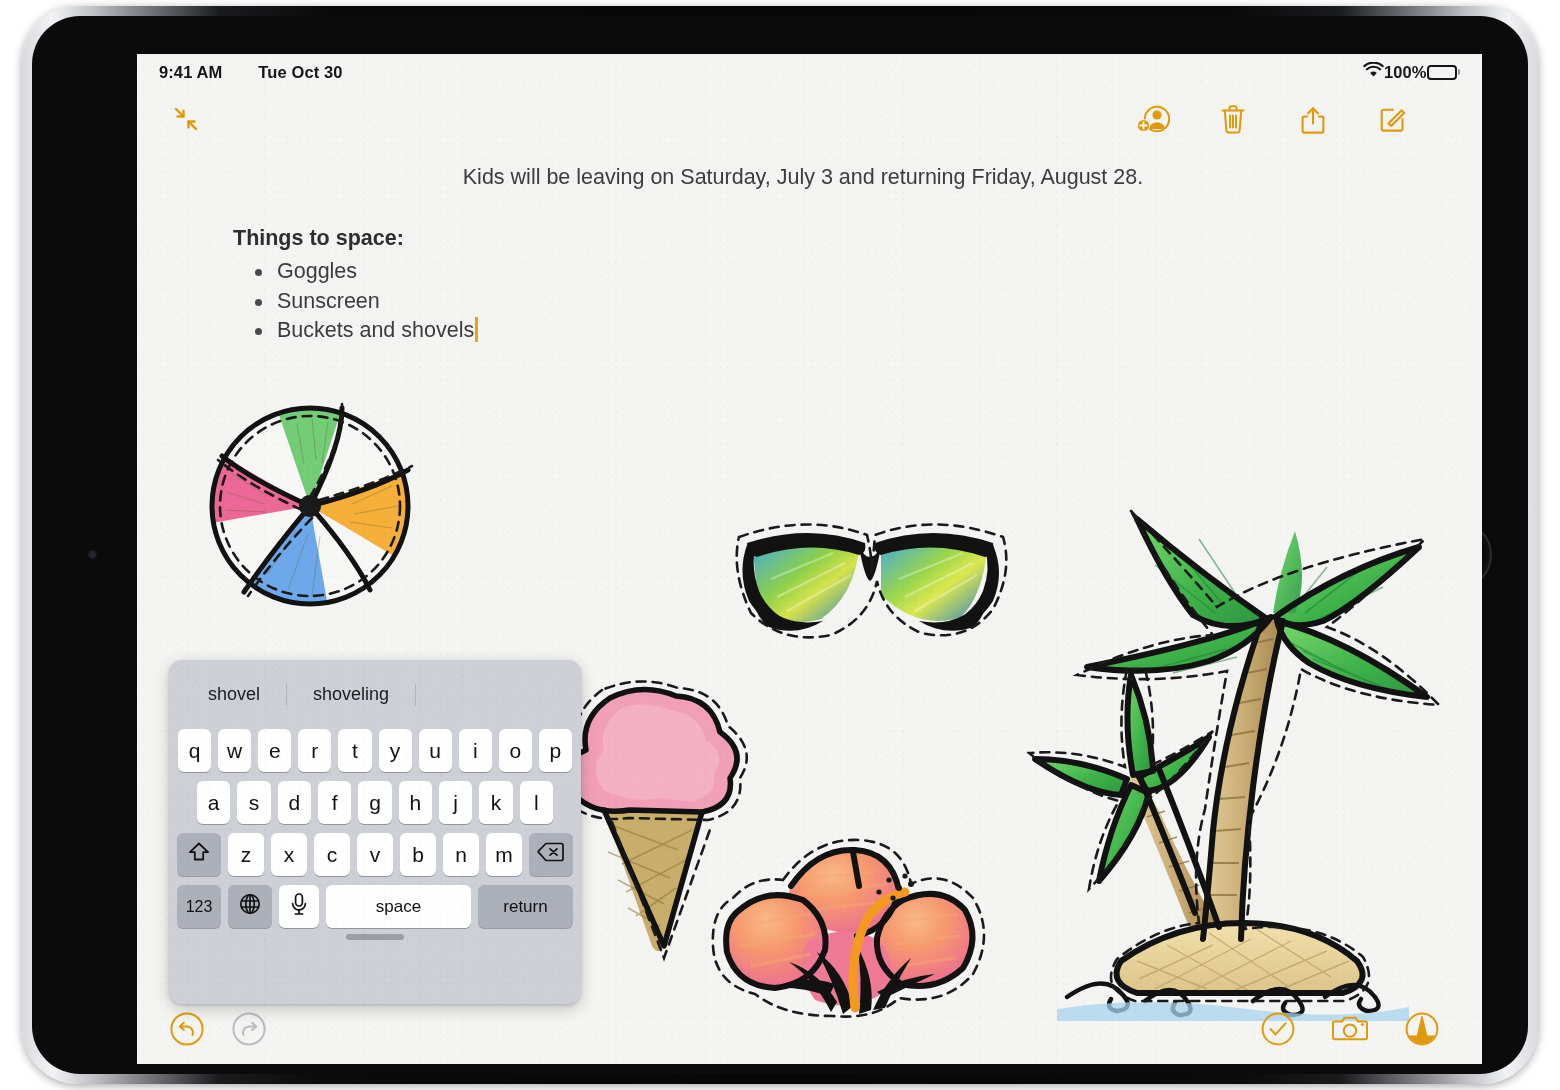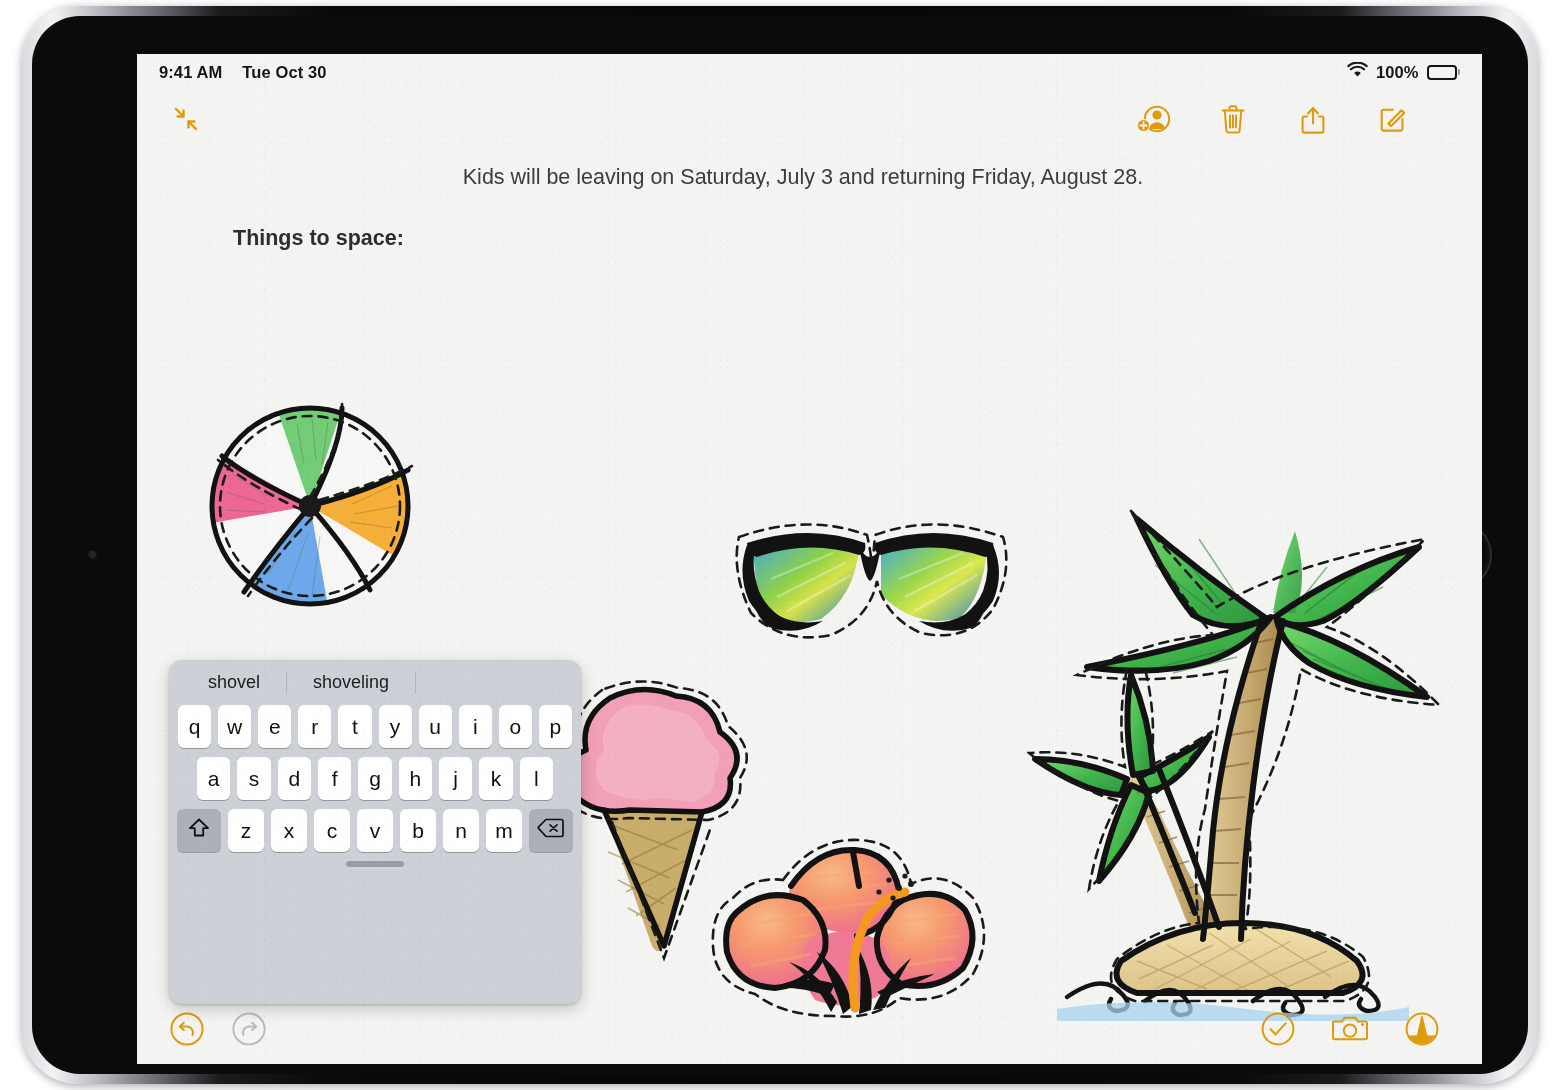--- a/index.html
+++ b/index.html
@@ -71,22 +71,22 @@
   #status-bar {
     position: absolute; left: 0; top: 0;
     width: 100%; height: 36px;
     display: flex; align-items: center;
     padding: 0 22px;
     font-size: 16.5px; font-weight: 600;
     color: #16161a;
     z-index: 20;
     letter-spacing: .1px;
   }
-  #status-left { display: flex; gap: 20px; align-items: center; }
-  #status-right { margin-left: auto; display: flex; align-items: center; gap: 8px; }
+  #status-left { display: flex; gap: 36px; align-items: center; }
+  #status-right { margin-left: auto; display: flex; align-items: center; }
   .battery-body {
     width: 30px; height: 15px;
     border: 2px solid #16161a;
     border-radius: 4px;
     padding: 1.5px;
   }
   .battery-fill { width: 100%; height: 100%; background: #16161a; border-radius: 1.5px; }
   .battery-cap { width: 2.5px; height: 6px; background: rgba(22,22,26,.45); border-radius: 0 2px 2px 0; margin-left: 1px; }
 
   
@@ -162,22 +162,23 @@
     left: 32px; top: 606px;
     width: 412px; height: 344px;
     background: #cdd0d6;
     border-radius: 13px;
     box-shadow: 0 5px 16px rgba(0,0,0,.20), 0 1px 3px rgba(0,0,0,.16);
     z-index: 40;
     padding: 0 7px;
   }
   #predictive-bar {
     height: 45px;
-    display: flex; align-items: center;
+    display: flex; align-items: flex-start;
     padding: 0 6px;
+    margin-top: 24px;
   }
   .pred {
     flex: 0 0 auto;
     font-size: 18px; color: #1c1c1e;
     padding: 0 26px;
     cursor: pointer;
   }
   .pred-div { width: 1px; height: 22px; background: #b0b4bb; }
   #pred-spacer { flex: 1 1 auto; }
 
@@ -329,20 +330,25 @@
                 <path d="M10.5 19.6 L23.6 6.3 L26.2 8.9 L13.2 22 Z"></path>
               </g>
             </svg>
           </span>
         </div>
       </div>
 
       <div id="note">
         <div id="note-paragraph">Kids will be leaving on Saturday, July 3 and returning Friday, August 28.</div>
         <div id="note-list-heading">Things to space:</div>
+        <ul id="note-list">
+          <li><span>Goggles</span></li>
+          <li><span>Sunscreen</span></li>
+          <li><span>Buckets and shovels</span><span id="caret"></span></li>
+        </ul>
       </div>
 
       <div id="stickers">
 
         <div class="sticker" style="left:55px; top:340px;">
           <svg width="240" height="220" viewBox="0 0 240 220">
             <defs>
               <clipPath id="ballClip">
                   <circle cx="118" cy="112" r="98"></circle>
                 </clipPath>
@@ -618,20 +624,43 @@
           <div class="key dark wide-del">
             <span>
               <svg width="28" height="22" viewBox="0 0 28 22">
                 <path d="M9 2.5 h15.2 a1.8 1.8 0 0 1 1.8 1.8 v13.4 a1.8 1.8 0 0 1-1.8 1.8 H9 L1.6 11.4 a1.2 1.2 0 0 1 0-1.6 Z" fill="none" stroke="#111113" stroke-width="1.7" stroke-linejoin="round"></path>
                 <path d="M13 7.8 L20 14.2 M20 7.8 L13 14.2" stroke="#111113" stroke-width="1.7" stroke-linecap="round"></path>
               </svg>
             </span>
           </div>
         </div>
 
+        <div class="krow" id="row4">
+          <div class="key dark k123">123</div>
+          <div class="key dark kglobe">
+            <span>
+              <svg width="24" height="24" viewBox="0 0 24 24">
+                <circle cx="12" cy="12" r="9.2" fill="none" stroke="#111113" stroke-width="1.7"></circle>
+                <ellipse cx="12" cy="12" rx="4.2" ry="9.2" fill="none" stroke="#111113" stroke-width="1.7"></ellipse>
+                <path d="M3 9 h18 M3 15 h18 M12 2.8 v18.4" stroke="#111113" stroke-width="1.7"></path>
+              </svg>
+            </span>
+          </div>
+          <div class="key kmic">
+            <span>
+              <svg width="20" height="24" viewBox="0 0 20 24">
+                <rect x="6.6" y="2" width="6.8" height="12" rx="3.4" fill="none" stroke="#111113" stroke-width="1.7"></rect>
+                <path d="M3.6 11.5 a6.4 6.4 0 0 0 12.8 0" fill="none" stroke="#111113" stroke-width="1.7" stroke-linecap="round"></path>
+                <path d="M10 18 v4 M6.4 22 h7.2" stroke="#111113" stroke-width="1.7" stroke-linecap="round"></path>
+              </svg>
+            </span>
+          </div>
+          <div class="key kspace">space</div>
+          <div class="key dark kreturn">return</div>
+        </div>
 
         <div id="kb-handle-row">
           <div id="kb-handle"></div>
         </div>
       </div>
 
       <div id="bottom-toolbar">
 
         <div class="bbtn" id="btn-undo">
           <span>

